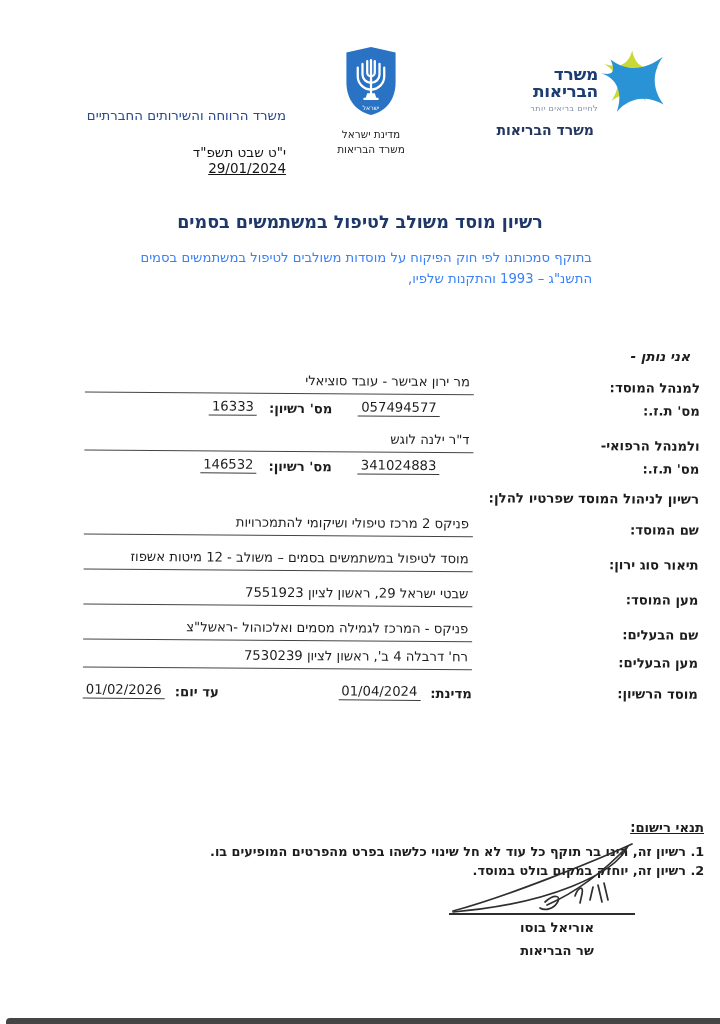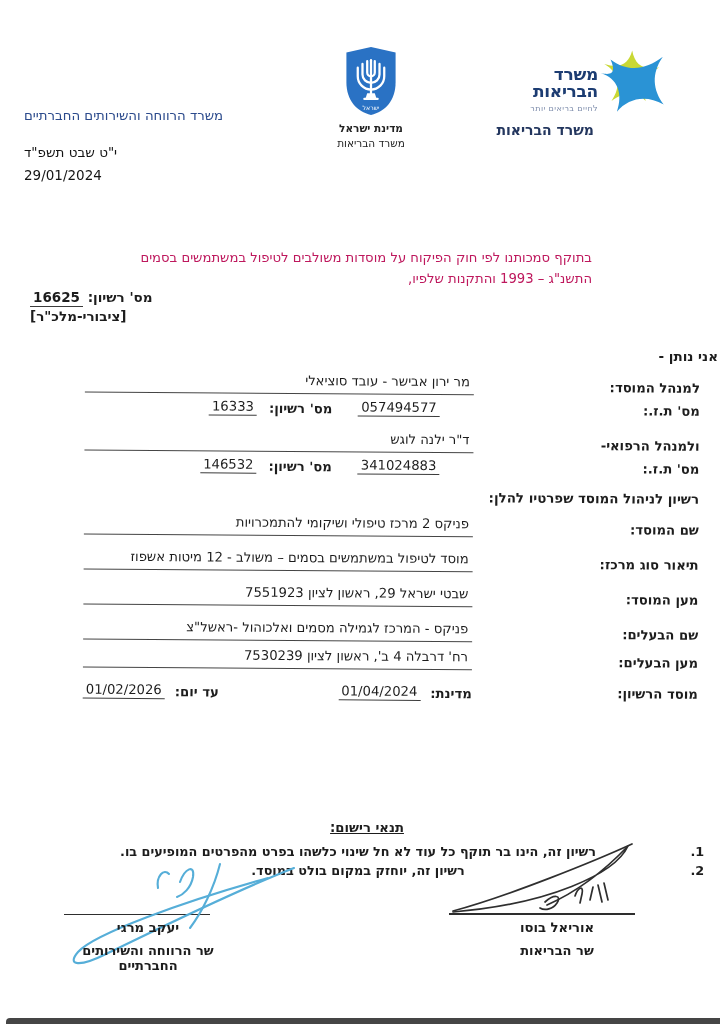--- a/index.html
+++ b/index.html
@@ -12,52 +12,52 @@
   .moh-logo { display:flex; align-items:flex-start; }
   .moh-mark svg { width:72px; height:68px; display:block; }
   .moh-text { padding-top:18px; text-align:right; }
   .moh-name { font-size:17px; font-weight:bold; color:#1c3c72; line-height:1.02; letter-spacing:-0.3px; }
   .moh-tagline { font-size:8px; color:#7d8cab; margin-top:3px; letter-spacing:0.4px;text-align:right; }
   .moh-caption { margin-top:6px; margin-right:76px; font-size:14px; font-weight:bold; color:#23365e; white-space:nowrap; }
 
   .emblem-block { position:absolute; top:46px; left:328px; width:86px; text-align:center; }
   .emblem-block svg { width:62px; height:70px; display:block; margin:0 auto; }
   .emblem-caption { font-size:10.5px; color:#232323; line-height:1.45; }
-  .emblem-caption.first { margin-top:5px;font-weight:bold; }
-
-  .welfare-block { position:absolute; top:108px; left:24px; width:248px; text-align:left; }
+  .emblem-caption.first { margin-top:11px; }
+
+  .welfare-block { position:absolute; top:108px; left:38px; width:248px; text-align:right; }
   .welfare-name { font-size:13.3px; color:#2b4a8c; }
   .date-hebrew { margin-top:21px; font-size:13.5px; color:#141414; }
-  .date-greg { margin-top:7px; font-size:13.5px; color:#141414; }
+  .date-greg { font-size:13.5px; color:#141414;text-decoration:underline; }
 
   
   .doc-title { position:absolute; top:212px; left:0; right:0; text-align:center; font-size:17.5px; font-weight:bold; color:#1d3869; }
-  .doc-subtitle { position:absolute; top:247px; right:128px; text-align:right; font-size:13.2px; color:#be185d; line-height:1.6; }
+  .doc-subtitle { position:absolute; top:247px; right:128px; text-align:right; font-size:13.2px; color:#3b82f6; line-height:1.6; }
 
   .license-block { position:absolute; top:289px; left:30px; text-align:left; font-size:13.5px; font-weight:bold; }
   .license-line2 { margin-top:3px; }
   .u { border-bottom:1.4px solid #3c3c3c; padding:0 3px 1px; }
 
-  .grant-intro { position:absolute; top:348px; right:2px; font-size:13.5px; font-weight:bold; }
+  .grant-intro { position:absolute; top:348px; right:30px; font-size:13.5px; font-weight:bold;font-style:italic; }
 
   
   .fields { position:absolute; top:374px; right:0; left:0; padding:0 20px 0 85px; transform:rotate(0.4deg); transform-origin:top right; }
   .f-row { display:flex; align-items:flex-end; column-gap:78px; min-height:23px; }
   .f-label { flex:0 0 148px; font-weight:bold; font-size:13.2px; line-height:1.25; }
   .f-line { flex:1; border-bottom:1.5px solid #454545; font-size:13.2px; padding:0 4px 4px 0; line-height:1.2; }
   .ids-group { flex:1; display:flex; align-items:flex-end; gap:26px; font-size:13.2px; padding:0 34px 1px 0; }
   .ids-pair { display:flex; gap:12px; align-items:flex-end; }
   .b { font-weight:bold; }
   .section-heading { font-weight:bold; font-size:13.4px; margin:14px 0 9px; }
   .validity-area { flex:1; display:flex; justify-content:space-between; align-items:flex-end; font-size:13.2px; }
   .v-group { display:flex; gap:10px; align-items:flex-end; }
   .mt0 { margin-top:0; } .mt8 { margin-top:8px; } .mt12 { margin-top:12px; } .mt5 { margin-top:5px; }
 
   
-  .conditions { position:absolute; top:820px; right:16px; left:30px;text-align:center; }
+  .conditions { position:absolute; top:820px; right:16px; left:30px; }
   .cond-heading { font-weight:bold; font-size:13.2px; text-decoration:underline; }
   .conditions ol { margin:7px 0 0; padding:0 18px 0 0; font-weight:bold; font-size:12.8px; line-height:1.5; }
 
   
   .sig-block { position:absolute; text-align:center; }
   .sig-health { top:838px; right:85px; width:186px; }
   .sig-welfare { top:840px; left:62px; width:172px; }
   .sig-ink { display:block; overflow:visible; pointer-events:none; }
   .sig-health .sig-ink { width:186px; height:75px; }
   .sig-welfare .sig-ink { width:172px; height:74px; margin-bottom:0; }
@@ -109,29 +109,26 @@
     <div class="emblem-caption first">מדינת ישראל</div>
     <div class="emblem-caption">משרד הבריאות</div>
   </div>
 
   <div class="welfare-block">
     <div class="welfare-name">משרד הרווחה והשירותים החברתיים</div>
     <div class="date-hebrew">י"ט שבט תשפ"ד</div>
     <div class="date-greg">29/01/2024</div>
   </div>
 
+  <div class="doc-title">רשיון מוסד משולב לטיפול במשתמשים בסמים</div>
   <div class="doc-subtitle">
     <div>בתוקף סמכותנו לפי חוק הפיקוח על מוסדות משולבים לטיפול במשתמשים בסמים</div>
     <div>התשנ"ג – 1993 והתקנות שלפיו,</div>
   </div>
 
-  <div class="license-block">
-    <div><span>מס' רשיון:</span> <span class="u">16625</span></div>
-    <div class="license-line2">[ציבורי-מלכ"ר]</div>
-  </div>
 
   <div class="grant-intro">אני נותן -</div>
 
   <div class="fields">
 
     <div class="f-row">
       <span class="f-label">למנהל המוסד:</span>
       <span class="f-line">מר ירון אבישר - עובד סוציאלי</span>
     </div>
 
@@ -163,21 +160,21 @@
     </div>
 
     <div class="section-heading">רשיון לניהול המוסד שפרטיו להלן:</div>
 
     <div class="f-row">
       <span class="f-label">שם המוסד:</span>
       <span class="f-line">פניקס 2 מרכז טיפולי ושיקומי להתמכרויות</span>
     </div>
 
     <div class="f-row mt12">
-      <span class="f-label">תיאור סוג מרכז:</span>
+      <span class="f-label">תיאור סוג ירון:</span>
       <span class="f-line">מוסד לטיפול במשתמשים בסמים – משולב - 12 מיטות אשפוז</span>
     </div>
 
     <div class="f-row mt12">
       <span class="f-label">מען המוסד:</span>
       <span class="f-line">שבטי ישראל 29, ראשון לציון 7551923</span>
     </div>
 
     <div class="f-row mt12">
       <span class="f-label">שם הבעלים:</span>
@@ -223,29 +220,16 @@
         <path d="M141,62 l3,-13"></path>
         <path d="M149,47 l4,17"></path>
         <path d="M155,45 l4,17"></path>
       </g>
     </svg>
     <div class="sig-line"></div>
     <div class="sig-name">אוריאל בוסו</div>
     <div class="sig-title">שר הבריאות</div>
   </div>
 
-  <div class="sig-block sig-welfare">
-    <svg class="sig-ink" viewBox="0 0 172 74" xmlns="http://www.w3.org/2000/svg">
-      <g stroke="#56aed8" stroke-width="2.1" fill="none" stroke-linecap="round">
-        <path d="M232,28 C170,52 90,92 44,114 C18,127 4,126 16,112 C32,94 120,62 206,38"></path>
-        <path d="M118,42 c5,-14 15,-18 13,-5 c-2,11 -10,18 -16,20"></path>
-        <path d="M96,48 c-2,-12 6,-20 11,-14"></path>
-        <path d="M158,24 C152,48 140,72 128,88"></path>
-      </g>
-    </svg>
-    <div class="sig-line"></div>
-    <div class="sig-name">יעקב מרגי</div>
-    <div class="sig-title">שר הרווחה והשירותים החברתיים</div>
-  </div>
 
   <div class="scan-edge"></div>
 
 </div>
 
 </body></html>

